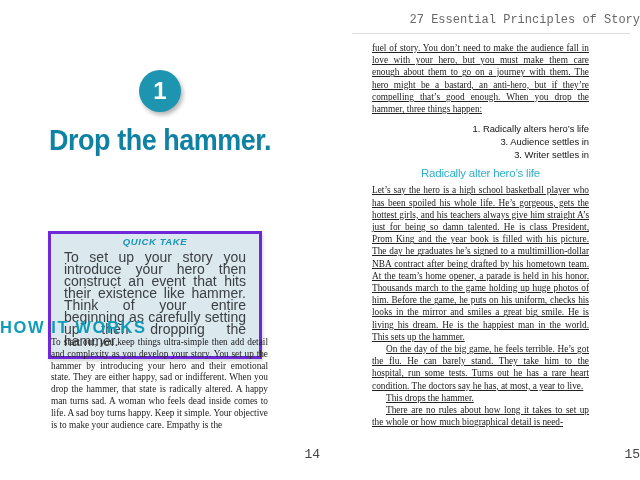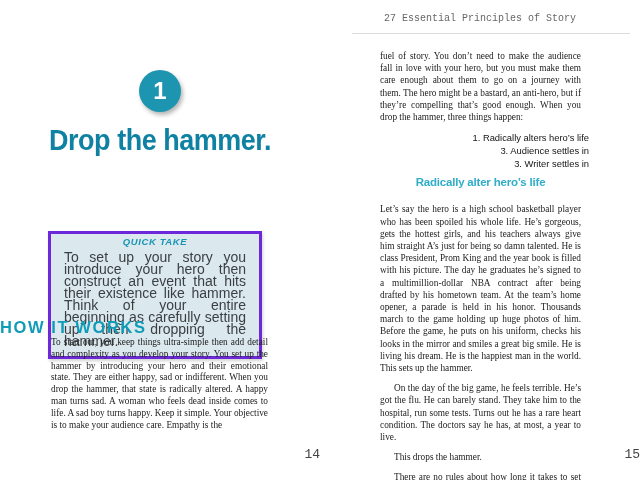--- a/index.html
+++ b/index.html
@@ -66,46 +66,46 @@
   }
   .page-num {
     position: absolute; top: 447px; left: 0; width: 320px;
     text-align: right; color: #444444;
     font-family: "Liberation Mono", monospace; font-size: 13px;
   }
 
   
   .running-header {
     position: absolute; left: 0; top: 13px; width: 320px;
-    text-align: center; color: #676767;
-    font-family: "Liberation Mono", monospace; font-size: 10px;
+    text-align: right; color: #676767;
+    font-family: "Liberation Mono", monospace; font-size: 12px;
   }
   .header-rule {
     position: absolute; left: 32px; top: 33px; width: 278px; height: 1px;
     background: #dcdcdc;
   }
   .right-body {
     position: absolute; left: 52px; top: 42px; width: 217px;
     font-family: "Liberation Serif", serif;
     color: #222222; font-size: 9.3px; line-height: 12.2px;
     text-align: justify;
   }
-  .right-body p { margin: 8px; }
+  .right-body p { margin: 0; text-decoration: underline; }
   .right-body p.indent { text-indent: 14px; }
   .hammer-list {
     list-style: none; margin: 7px 0 6px 44px;
     font-family: "Liberation Sans", sans-serif;
     color: #141414; font-size: 9.4px; line-height: 13px;
     text-align: right;
   }
   .subhead {
     text-align: center; color: #2fadc9;
     font-family: "Liberation Sans", sans-serif;
-    font-size: 11.5px; font-weight: bold; letter-spacing: -0.2px;
-    margin: 5px 0 15px 0;
+    font-size: 11.5px; font-weight: normal; letter-spacing: -0.2px;
+    margin: 5px 0 5px 0;
   }
 </style>
 </head>
 <body>
 
 <div class="spread">
 
   <div class="page page-left">
 
     <div class="chapter-badge">

